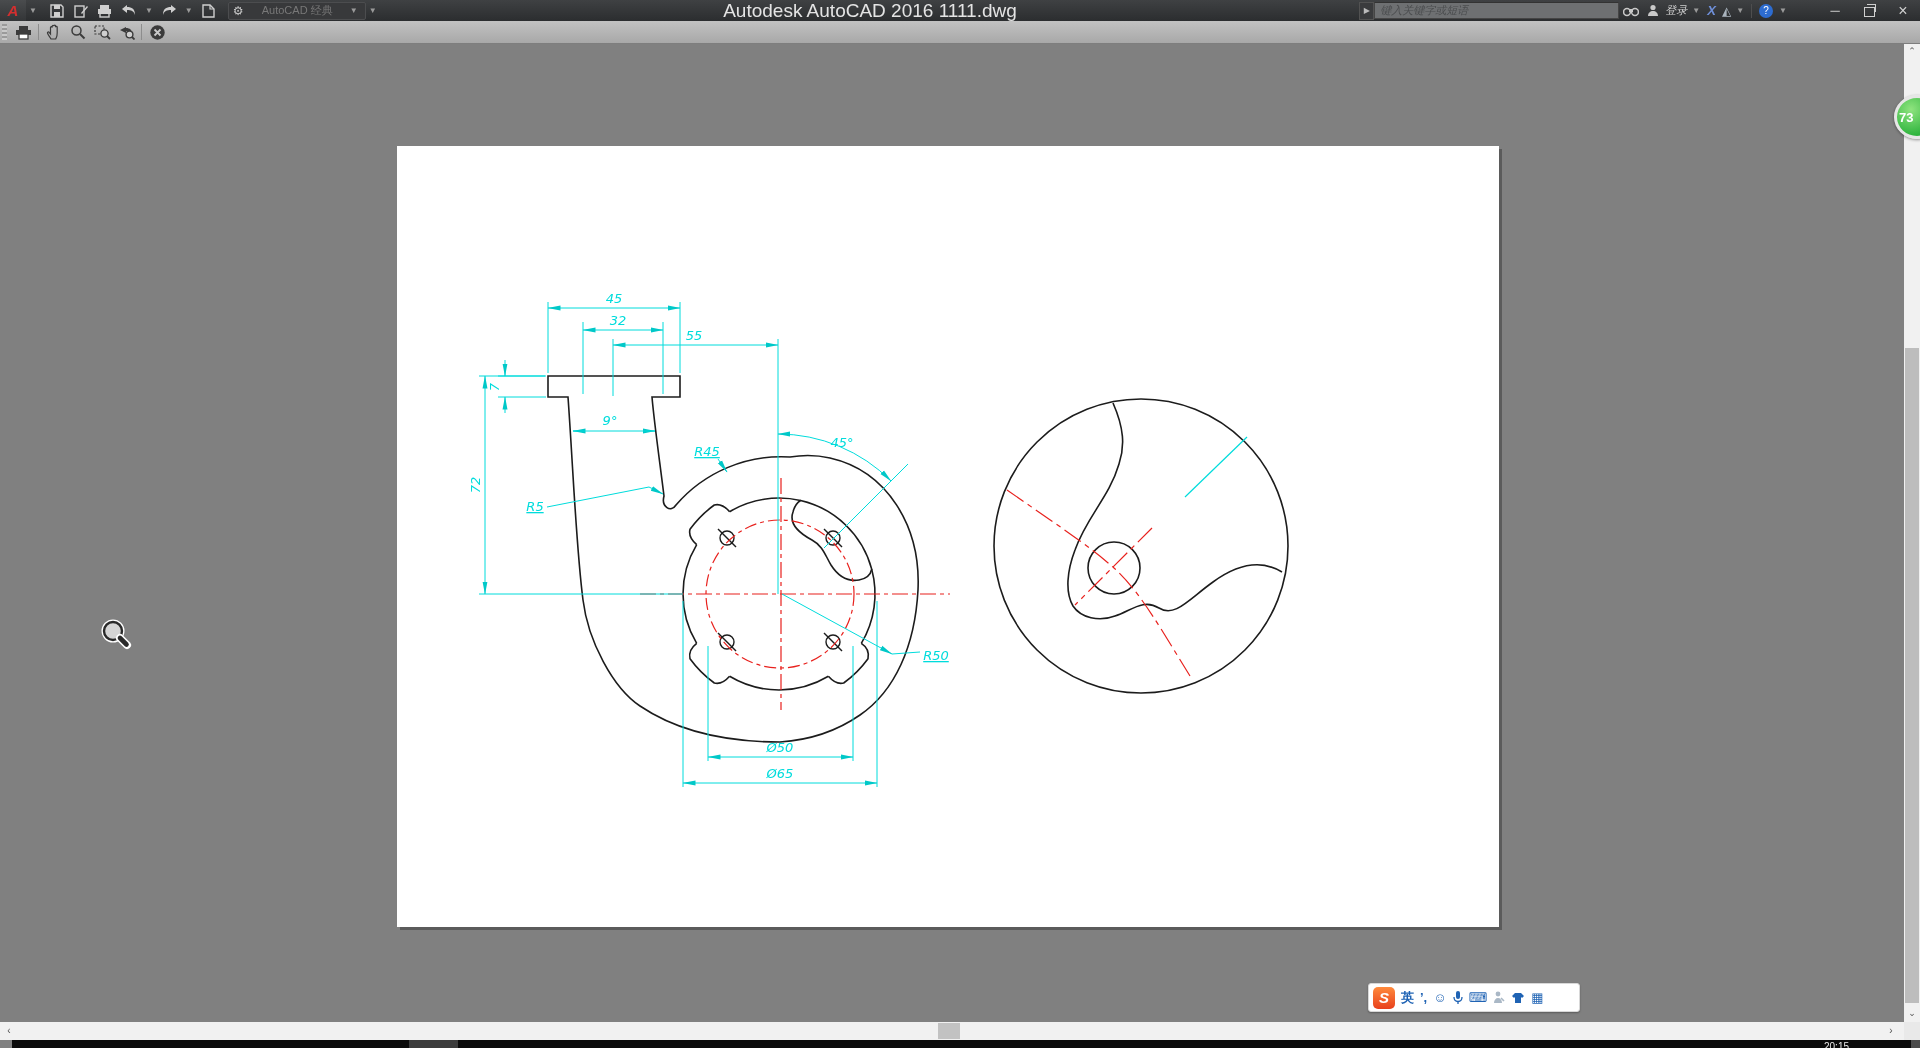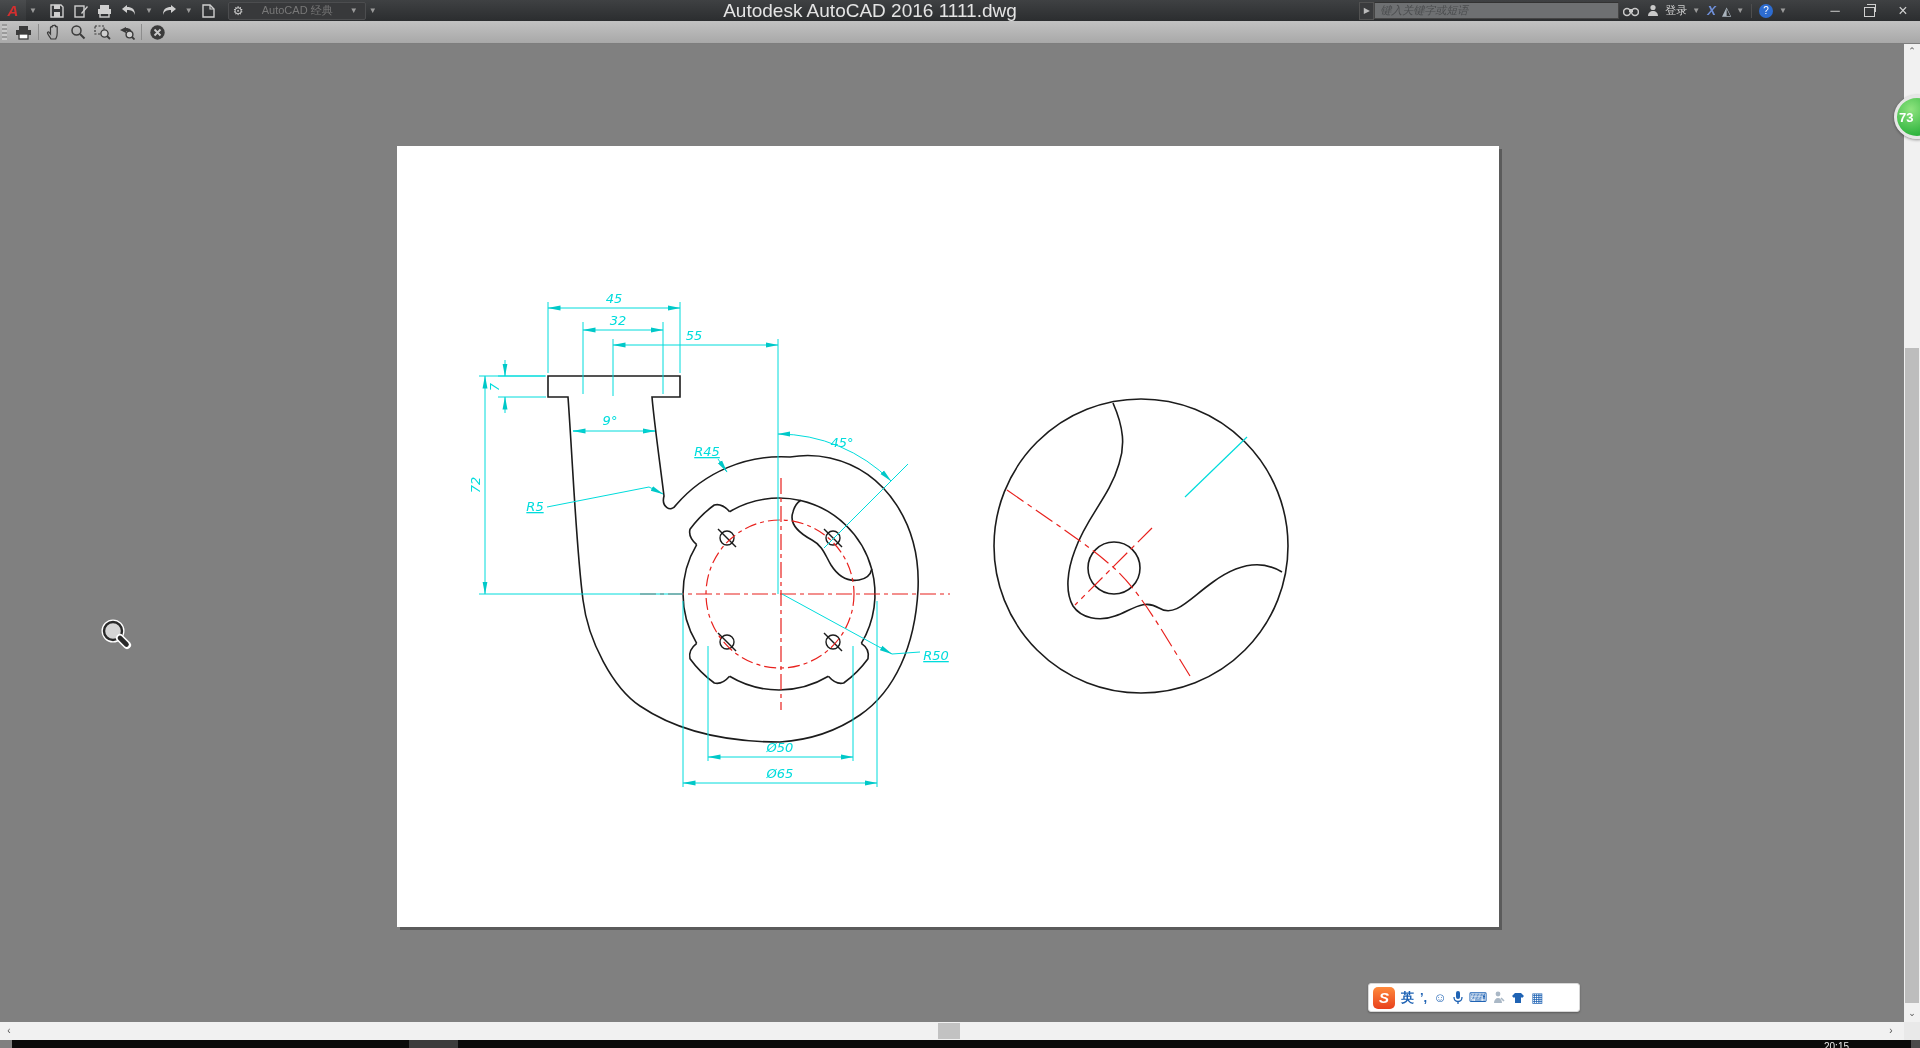--- a/index.html
+++ b/index.html
@@ -19,21 +19,21 @@
   .workspace .gear{color:#c8c8c8;font-size:12px;margin-right:4px;}
   .workspace .wtxt{color:#787878;font-size:11px;flex:1;white-space:nowrap;overflow:hidden;text-align:center;}
   .tb-title{position:absolute;left:690px;top:0;width:360px;height:21px;line-height:21px;
     text-align:center;font-size:19px;color:#e4e4e4;white-space:nowrap;}
   .tb-right{position:absolute;right:0;top:0;height:21px;display:flex;align-items:center;}
   .srch-go{width:13px;height:16px;background:#3a3b3d;border:1px solid #525252;color:#bbb;
     font-size:8px;display:flex;align-items:center;justify-content:center;}
   .srch{width:238px;height:15px;background:#6e7072;border:1px solid #454545;border-top-color:#333;
     color:#4b4d4f;font-style:italic;font-size:11px;line-height:15px;padding-left:5px;}
   .tbicon{color:#c9c9c9;font-size:12px;padding:0 4px;display:flex;align-items:center;}
-  .signin{color:#cfcfcf;font-size:11px;padding:0 2px;white-space:nowrap;}
+  .signin{color:#cfcfcf;font-size:11px;padding:0 2px;white-space:nowrap;font-style:italic;}
   .x-ico{color:#6f8fd8;font-weight:bold;font-style:italic;font-size:13px;padding:0 4px;}
   .a360{color:#aab4be;font-size:12px;padding:0 2px;}
   .helpq{width:14px;height:14px;border-radius:50%;background:#2d6cd0;color:#fff;font-size:10px;
     display:flex;align-items:center;justify-content:center;margin:0 3px;}
   .sep-v{width:1px;height:14px;background:#4e4e4e;margin:0 4px;}
   .winbtn{width:34px;height:21px;display:flex;align-items:center;justify-content:center;color:#cfcfcf;font-size:13px;}
   .restore-glyph{width:9px;height:8px;border:1px solid #cfcfcf;position:relative;margin-top:2px;}
   .restore-glyph:before{content:"";position:absolute;left:2px;top:-4px;width:8px;height:7px;
     border:1px solid #cfcfcf;border-bottom:none;border-left:none;}
   

